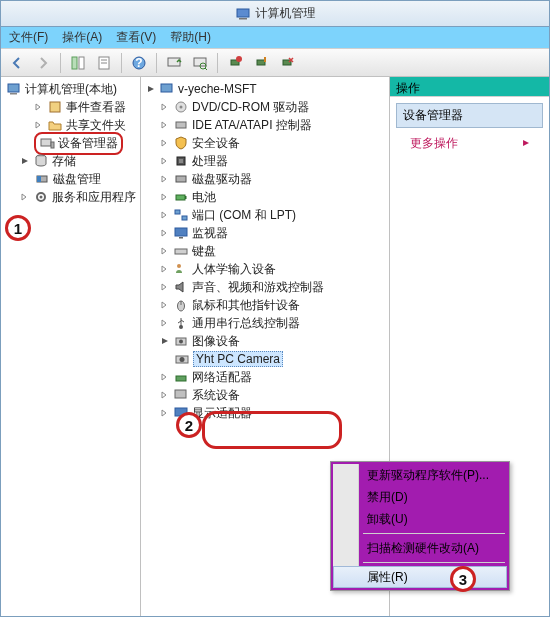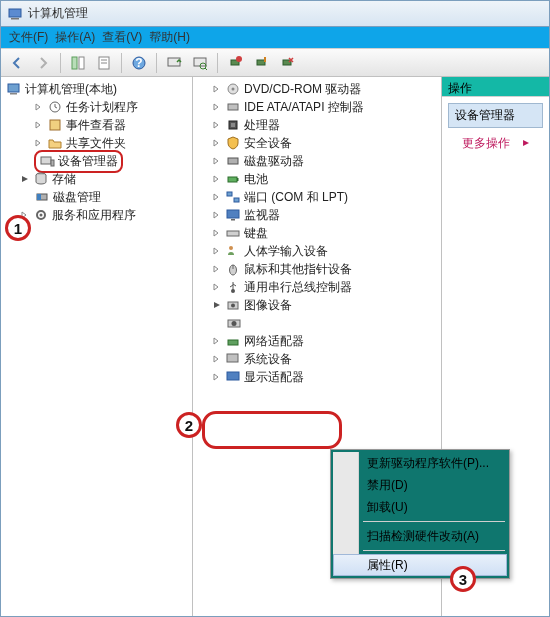--- a/index.html
+++ b/index.html
@@ -1,46 +1,46 @@
 <!DOCTYPE html>
 <html><head>
   <meta charset="utf-8">
   <style>
     * { box-sizing: border-box; font-family: "Microsoft YaHei", Tahoma, sans-serif; font-size: 12px; }
     body { margin: 0; background: #fff; overflow: hidden; width: 550px; height: 617px; }
     .window { width: 550px; height: 617px; background: #fff; border: 1px solid #7b9ebd; display: flex; flex-direction: column; }
-    .titlebar { height: 26px; background: linear-gradient(#eef4f9,#d7e5f2); border-bottom: 1px solid #7b9ebd; display: flex; align-items: center; padding: 0 6px; gap: 5px; }
+    .titlebar { height: 26px; background: linear-gradient(#eef4f9,#d7e5f2); border-bottom: 1px solid #7b9ebd; display: flex; align-items: center; padding: 0 6px; gap: 5px; justify-content: center; }
     .titlebar .icon { width: 16px; height: 16px; }
     .titlebar .title { color: #2b2b2b; }
-    .menubar { height: 22px; display: flex; align-items: center; gap: 7px; padding: 0 8px; background: #0ea5e9; border-bottom: 1px solid #d0d0d0; }
+    .menubar { height: 22px; display: flex; align-items: center; gap: 14px; padding: 0 8px; background: #7dd3fc; border-bottom: 1px solid #d0d0d0; }
     .menubar span { color: #333; }
     .toolbar { height: 28px; display: flex; align-items: center; gap: 2px; padding: 0 4px; background: linear-gradient(#fbfbfb,#e4e4e4); border-bottom: 1px solid #c0c0c0; }
     .tbtn { width: 24px; height: 24px; display: flex; align-items: center; justify-content: center; border: 1px solid transparent; border-radius: 2px; }
     .tsep { width: 1px; height: 20px; background: #c0c0c0; margin: 0 3px; }
     .body { flex: 1; display: flex; min-height: 0; }
     .pane { border-right: 1px solid #c0c0c0; background: #fff; overflow: auto; }
-    .left { width: 192px; }
+    .left { width: 140px; }
     .mid { width: 249px; }
     .right { flex: 1; display: flex; flex-direction: column; }
     .right-header { height: 20px; background: #14b8a6; border-bottom: 1px solid #d0d0d0; padding: 3px 6px; }
     .right-section { margin: 6px; }
     .right-section-title { background: #d5e5f5; border: 1px solid #a0b8d0; padding: 3px 6px; margin-bottom: 4px; }
     .right-link { padding: 3px 14px; color: #be185d; }
     .tree { padding: 3px 0 3px 3px; }
     .tree ul { list-style: none; margin: 0; padding-left: 14px; }
     .tree > ul { padding-left: 2px; }
     .node { display: flex; align-items: center; height: 18px; gap: 3px; padding-right: 3px; white-space: nowrap; }
     .node .arrow { width: 10px; height: 10px; display: inline-flex; align-items: center; justify-content: center; }
     .node .arrow svg { width: 8px; height: 8px; }
     .node .label { color: #222; }
     .ic { width: 16px; height: 16px; }
     .selected-box { border: 2px solid #c22; border-radius: 8px; padding: 1px 3px; }
     .callout { position: absolute; width: 26px; height: 26px; border: 3px solid #c22; border-radius: 50%; background: #fff; display: flex; align-items: center; justify-content: center; font-weight: bold; font-size: 15px; color: #111; z-index: 20; }
     .oval-rect { position: absolute; border: 3px solid #c22; border-radius: 14px; pointer-events: none; z-index: 5;}
-    .ctxmenu { position: absolute; width: 180px; background: #0f766e; border: 1px solid #979797; box-shadow: 2px 2px 4px rgba(0,0,0,.25); padding: 2px; z-index: 10; }
+    .ctxmenu { position: absolute; width: 180px; background: #a21caf; border: 1px solid #979797; box-shadow: 2px 2px 4px rgba(0,0,0,.25); padding: 2px; z-index: 10; margin-top: 12px; }
     .ctxstrip { position: absolute; left: 2px; top: 2px; bottom: 2px; width: 26px; background: #e8e8e8; border-right: 1px solid #d4d4d4; }
     .ctxitem { position: relative; height: 22px; display: flex; align-items: center; padding-left: 34px; }
     .ctxitem.hover { background: linear-gradient(#e8f0fa,#d0e0f5); border: 1px solid #a0b8d8; border-radius: 0; padding-left: 33px; height: 22px; }
     .ctxsep { height: 1px; background: #cfcfcf; margin: 3px 2px 3px 30px; }
   </style>
 </head>
 <body>
 
 <div class="window">
   <div class="titlebar">
@@ -136,34 +136,20 @@
             <div class="node">
               <span class="ic"><svg viewBox="0 0 16 16">
                     <rect x="2" y="3" width="11" height="8" fill="#6ea0d0" stroke="#2d5a9e"></rect>
                     <rect x="4" y="12" width="7" height="1.5" fill="#888"></rect>
                   </svg></span>
               <span class="label">计算机管理(本地)</span>
             </div>
             <ul>
               <li>
                 <ul>
-                  <li>
-                      <div class="node">
-                        <span class="arrow">
-                          <svg viewBox="0 0 8 8">
-                            <path d="M1 1l4 3-4 3z" fill="none" stroke="#888"></path>
-                          </svg>
-                        </span>
-                        <span class="ic"><svg viewBox="0 0 16 16">
-                            <circle cx="8" cy="8" r="5" fill="#fff" stroke="#666"></circle>
-                            <path d="M8 5v3l2 1" stroke="#666" fill="none"></path>
-                          </svg></span>
-                        <span class="label">任务计划程序</span>
-                      </div>
-                    </li>
                   <li>
                       <div class="node">
                         <span class="arrow">
                           <svg viewBox="0 0 8 8">
                             <path d="M1 1l4 3-4 3z" fill="none" stroke="#888"></path>
                           </svg>
                         </span>
                         <span class="ic"><svg viewBox="0 0 16 16">
                             <rect x="3" y="3" width="10" height="10" fill="#f0d080" stroke="#a07030"></rect>
                           </svg></span>
@@ -238,20 +224,31 @@
             </ul>
           </li>
         </ul>
       </div>
     </div>
 
     <div class="pane mid" style="position:relative;">
       <div class="tree">
         <ul>
           <li>
+            <div class="node">
+              <span class="arrow">
+                  <svg viewBox="0 0 8 8">
+                    <path d="M1 1l6 3-6 3z" fill="#555"></path>
+                  </svg>
+                </span>
+              <span class="ic"><svg viewBox="0 0 16 16">
+                    <rect x="2" y="3" width="11" height="8" fill="#6ea0d0" stroke="#2d5a9e"></rect>
+                  </svg></span>
+              <span class="label">v-yeche-MSFT</span>
+            </div>
             <ul id="devlist">
                 <li>
                   <div class="node">
                     <span class="arrow">
                       <svg viewBox="0 0 8 8">
                         <path d="M1 1l4 3-4 3z" fill="none" stroke="#888"></path>
                       </svg>
                     </span>
                     <span class="ic"><svg viewBox="0 0 16 16">
                         <circle cx="8" cy="8" r="5" fill="#e0e0e0" stroke="#888"></circle>
@@ -274,47 +271,47 @@
                   </div>
                 </li>
                 <li>
                   <div class="node">
                     <span class="arrow">
                       <svg viewBox="0 0 8 8">
                         <path d="M1 1l4 3-4 3z" fill="none" stroke="#888"></path>
                       </svg>
                     </span>
                     <span class="ic"><svg viewBox="0 0 16 16">
+                        <path d="M8 2l5 2v4c0 3-2 5-5 6-3-1-5-3-5-6V4z" fill="#f4c050" stroke="#a07020"></path>
+                      </svg></span>
+                    <span class="label">安全设备</span>
+                  </div>
+                </li>
+                <li>
+                  <div class="node">
+                    <span class="arrow">
+                      <svg viewBox="0 0 8 8">
+                        <path d="M1 1l4 3-4 3z" fill="none" stroke="#888"></path>
+                      </svg>
+                    </span>
+                    <span class="ic"><svg viewBox="0 0 16 16">
                         <rect x="4" y="4" width="8" height="8" fill="#555" stroke="#222"></rect>
                         <rect x="6" y="6" width="4" height="4" fill="#888"></rect>
                       </svg></span>
                     <span class="label">处理器</span>
                   </div>
                 </li>
                 <li>
                   <div class="node">
                     <span class="arrow">
                       <svg viewBox="0 0 8 8">
                         <path d="M1 1l4 3-4 3z" fill="none" stroke="#888"></path>
                       </svg>
                     </span>
                     <span class="ic"><svg viewBox="0 0 16 16">
-                        <path d="M8 2l5 2v4c0 3-2 5-5 6-3-1-5-3-5-6V4z" fill="#f4c050" stroke="#a07020"></path>
-                      </svg></span>
-                    <span class="label">安全设备</span>
-                  </div>
-                </li>
-                <li>
-                  <div class="node">
-                    <span class="arrow">
-                      <svg viewBox="0 0 8 8">
-                        <path d="M1 1l4 3-4 3z" fill="none" stroke="#888"></path>
-                      </svg>
-                    </span>
-                    <span class="ic"><svg viewBox="0 0 16 16">
                         <rect x="3" y="5" width="10" height="6" fill="#b0b0b0" stroke="#555"></rect>
                       </svg></span>
                     <span class="label">磁盘驱动器</span>
                   </div>
                 </li>
                 <li>
                   <div class="node">
                     <span class="arrow">
                       <svg viewBox="0 0 8 8">
                         <path d="M1 1l4 3-4 3z" fill="none" stroke="#888"></path>
@@ -373,20 +370,33 @@
                     <span class="arrow">
                       <svg viewBox="0 0 8 8">
                         <path d="M1 1l4 3-4 3z" fill="none" stroke="#888"></path>
                       </svg>
                     </span>
                     <span class="ic"><svg viewBox="0 0 16 16">
                         <circle cx="6" cy="5" r="2" fill="#d09050"></circle>
                         <path d="M3 12c0-2 1-3 3-3s3 1 3 3" fill="#70a060"></path>
                       </svg></span>
                     <span class="label">人体学输入设备</span>
+                  </div>
+                </li>
+                <li>
+                  <div class="node">
+                    <span class="arrow">
+                      <svg viewBox="0 0 8 8">
+                        <path d="M1 1l4 3-4 3z" fill="none" stroke="#888"></path>
+                      </svg>
+                    </span>
+                    <span class="ic"><svg viewBox="0 0 16 16">
+                        <path d="M3 6h3l4-3v10l-4-3H3z" fill="#888" stroke="#444"></path>
+                      </svg></span>
+                    <span class="label">声音、视频和游戏控制器</span>
                   </div>
                 </li>
                 <li>
                   <div class="node">
                     <span class="arrow">
                       <svg viewBox="0 0 8 8">
                         <path d="M1 1l4 3-4 3z" fill="none" stroke="#888"></path>
                       </svg>
                     </span>
                     <span class="ic"><svg viewBox="0 0 16 16">
@@ -423,20 +433,21 @@
                       </svg></span>
                     <span class="label">图像设备</span>
                   </div>
                   <ul>
                     <li>
                       <div class="node">
                         <span class="ic"><svg viewBox="0 0 16 16">
                             <rect x="2" y="5" width="12" height="7" fill="#d0d0d0" stroke="#666"></rect>
                             <circle cx="8" cy="8.5" r="2.5" fill="#555"></circle>
                           </svg></span>
+                        <span class="label" style="background:#cde6ff;border:1px dotted #5a8ac0;padding:0 2px;">Yht PC Camera</span>
                       </div>
                     </li>
                   </ul>
                 </li>
                 <li>
                   <div class="node">
                     <span class="arrow">
                       <svg viewBox="0 0 8 8">
                         <path d="M1 1l4 3-4 3z" fill="none" stroke="#888"></path>
                       </svg>

